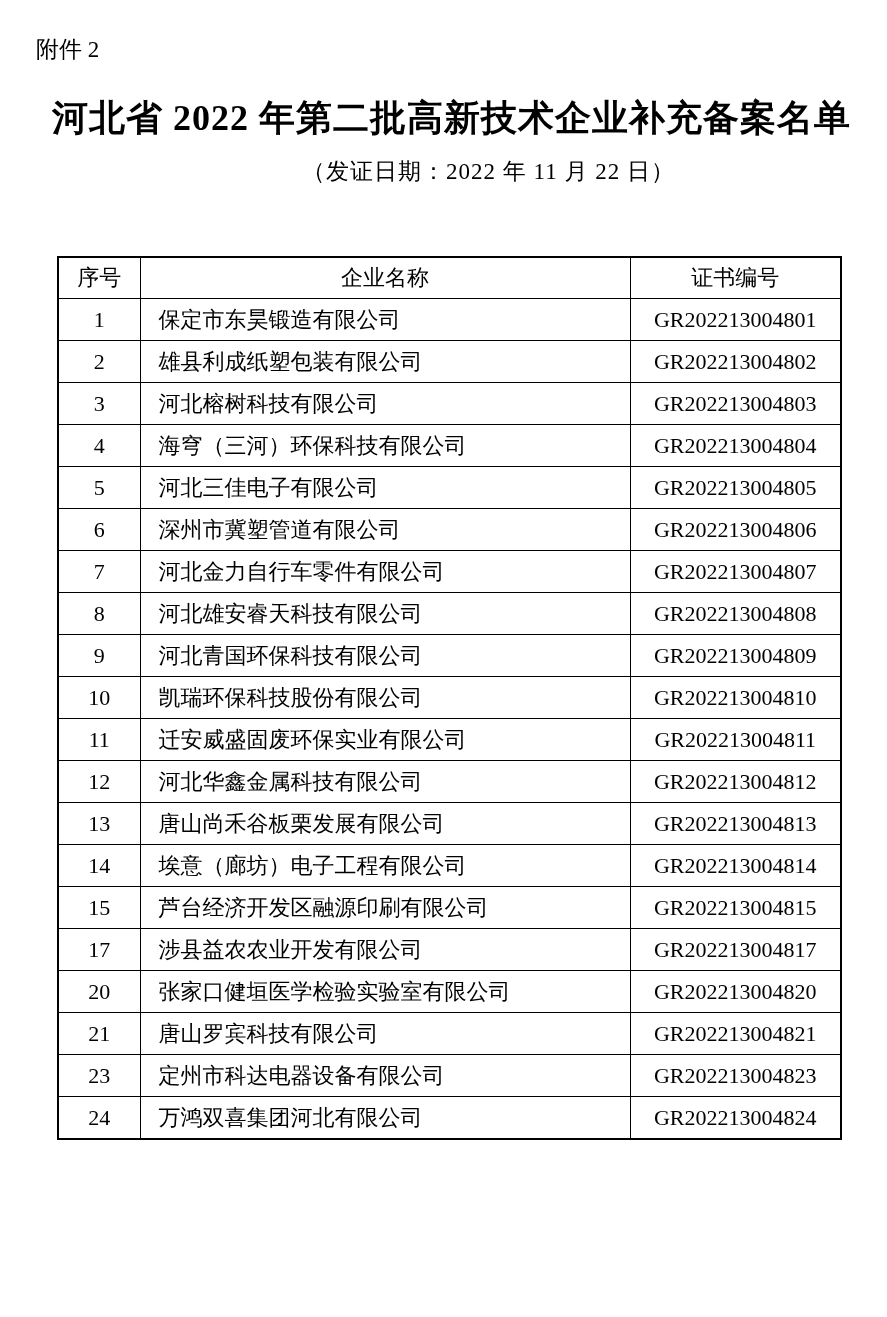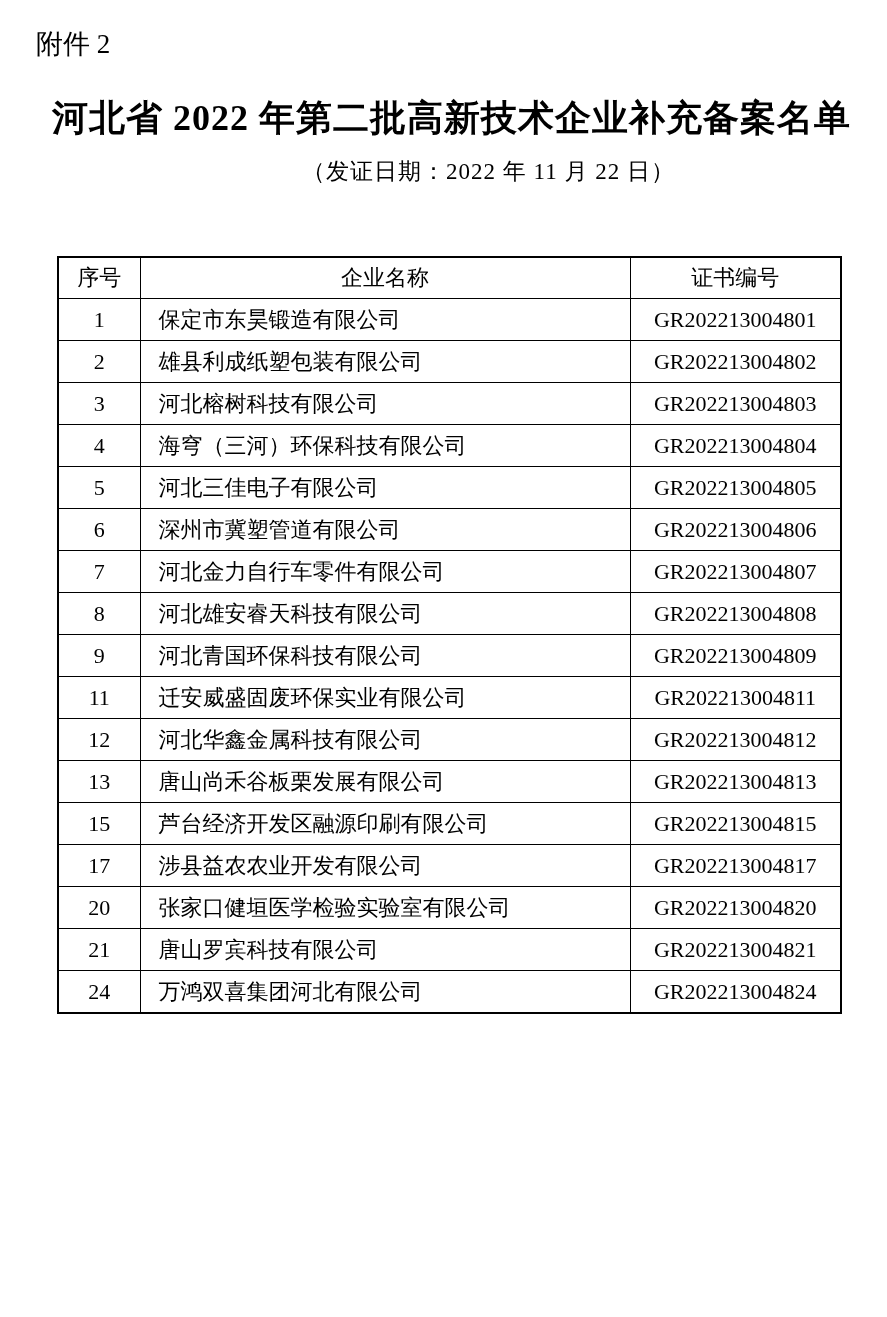--- a/index.html
+++ b/index.html
@@ -11,22 +11,22 @@
     width: 887px;
     height: 1317px;
     position: relative;
     color: #000000;
     font-family: "Liberation Serif", "DejaVu Serif", serif;
     overflow: hidden;
   }
   .attachment {
     position: absolute;
     left: 36px;
-    top: 28px;
-    font-size: 27px;
+    top: 36px;
+    font-size: 23px;
     line-height: 1.2;
   }
   .title {
     position: absolute;
     left: 0;
     top: 86px;
     width: 100%;
     margin: 8px;
     text-align: center;
     font-size: 36px;
@@ -146,54 +146,69 @@
     <td class="no">8</td>
     <td class="name">河北雄安睿天科技有限公司</td>
     <td class="cert">GR202213004808</td>
   </tr>
         <tr>
     <td class="no">9</td>
     <td class="name">河北青国环保科技有限公司</td>
     <td class="cert">GR202213004809</td>
   </tr>
         <tr>
+    <td class="no">10</td>
+    <td class="name">凯瑞环保科技股份有限公司</td>
+    <td class="cert">GR202213004810</td>
+  </tr>
+        <tr>
     <td class="no">11</td>
     <td class="name">迁安威盛固废环保实业有限公司</td>
     <td class="cert">GR202213004811</td>
   </tr>
         <tr>
     <td class="no">12</td>
     <td class="name">河北华鑫金属科技有限公司</td>
     <td class="cert">GR202213004812</td>
   </tr>
         <tr>
     <td class="no">13</td>
     <td class="name">唐山尚禾谷板栗发展有限公司</td>
     <td class="cert">GR202213004813</td>
   </tr>
         <tr>
+    <td class="no">14</td>
+    <td class="name">埃意（廊坊）电子工程有限公司</td>
+    <td class="cert">GR202213004814</td>
+  </tr>
+        <tr>
     <td class="no">15</td>
     <td class="name">芦台经济开发区融源印刷有限公司</td>
     <td class="cert">GR202213004815</td>
   </tr>
         <tr>
     <td class="no">17</td>
     <td class="name">涉县益农农业开发有限公司</td>
     <td class="cert">GR202213004817</td>
   </tr>
         <tr>
     <td class="no">20</td>
     <td class="name">张家口健垣医学检验实验室有限公司</td>
     <td class="cert">GR202213004820</td>
   </tr>
         <tr>
     <td class="no">21</td>
     <td class="name">唐山罗宾科技有限公司</td>
     <td class="cert">GR202213004821</td>
   </tr>
         <tr>
+    <td class="no">23</td>
+    <td class="name">定州市科达电器设备有限公司</td>
+    <td class="cert">GR202213004823</td>
+  </tr>
+        <tr>
     <td class="no">24</td>
     <td class="name">万鸿双喜集团河北有限公司</td>
     <td class="cert">GR202213004824</td>
   </tr>
       </tbody>
   </table>
 </div>
 
 </body></html>

